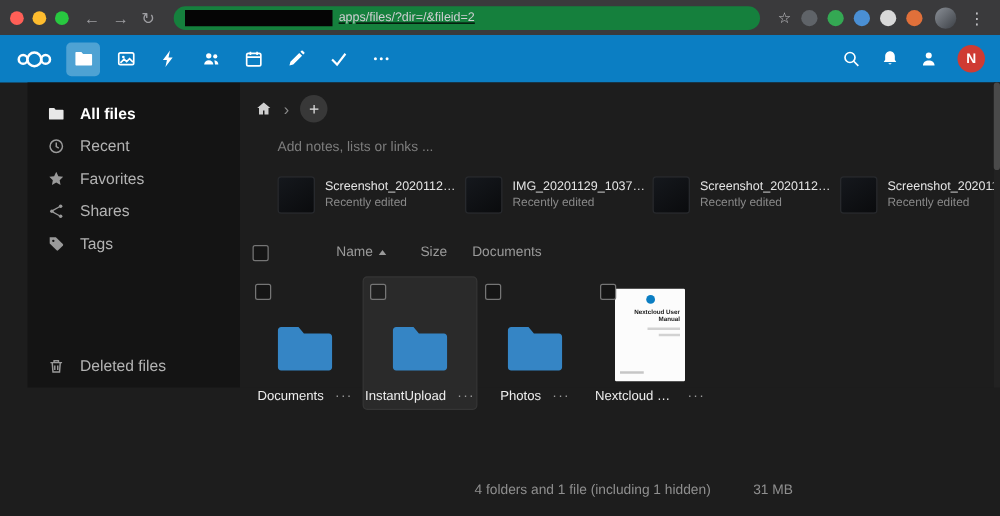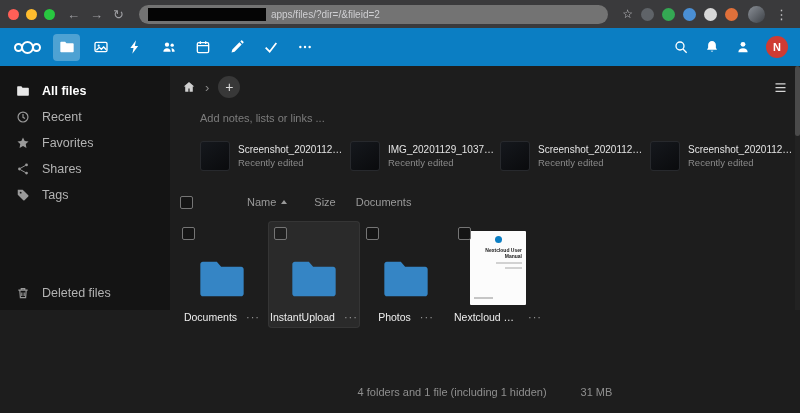--- a/index.html
+++ b/index.html
@@ -8,21 +8,21 @@
     width:800px; height:413px; overflow:hidden;
     background:#1d1d1d; font-family:"Liberation Sans", sans-serif;
     -webkit-font-smoothing:antialiased;
   }
 
   
   .browser { height:28px; background:#3a3a3c; display:flex; align-items:center; padding:0 8px; }
   .tl { width:11px; height:11px; border-radius:50%; margin-right:7px; flex-shrink:0; }
   .tl.red{background:#ff5f57}.tl.yel{background:#febc2e}.tl.grn{background:#28c840}
   .navbtn { color:#9e9ea2; font-size:13px; margin:0 5px; line-height:1; }
-  .addr { flex:1; height:19px; background:#737373; border-radius:10px; margin:0 10px; display:flex; align-items:center; padding:0 9px; overflow:hidden; }
+  .addr { flex:1; height:19px; background:#15803d; border-radius:10px; margin:0 10px; display:flex; align-items:center; padding:0 9px; overflow:hidden;text-decoration:underline; }
   .redact { width:118px; height:13px; background:#050505; margin-right:5px; flex-shrink:0; }
   .url { color:#cfcfd2; font-size:10px; white-space:nowrap; }
   .brright { display:flex; align-items:center; }
   .extglyph { font-size:12px; color:#c2c2c6; margin:0 4px; }
   .extdot { width:13px; height:13px; border-radius:50%; margin:0 4px; }
   .extdot.e1{background:#5f6368}.extdot.e2{background:#34a853}.extdot.e3{background:#4a8fd4}
   .extdot.e4{background:#d8d8d8}.extdot.e5{background:#e0703a}
   .bavatar { width:17px; height:17px; border-radius:50%; background:linear-gradient(135deg,#8a8f96,#3c4046); margin:0 6px; }
   .kebab { color:#c2c2c6; font-size:13px; margin:0 4px; }
 
@@ -34,21 +34,21 @@
   .logo .d2 { width:13px; height:13px; margin:0 -2px; z-index:1; background:#0b7ec3; }
   .apps { display:flex; align-items:center; gap:7px; }
   .appbtn { width:27px; height:27px; display:flex; align-items:center; justify-content:center; border-radius:4px; }
   .appbtn.active { background:rgba(255,255,255,.28); }
   .appbtn svg { width:16px; height:16px; display:block; }
   .hdr-right { margin-left:auto; display:flex; align-items:center; gap:15px; }
   .hdr-right svg { width:16px; height:16px; display:block; }
   .avatarN { width:22px; height:22px; border-radius:50%; background:#cf3b33; color:#fff; font-size:11px; font-weight:bold; display:flex; align-items:center; justify-content:center; }
 
   
-  .shell { display:flex; height:244px; position:relative; }
+  .shell { display:flex; height:244px; position:relative;padding-left:22px; }
 
   .sidebar { width:170px; background:#141414; position:relative; padding-top:12px; flex-shrink:0; }
   .sitem { height:26px; display:flex; align-items:center; padding-left:16px; gap:12px; color:#b3b3b3; font-size:12.5px; }
   .sitem svg { width:14px; height:14px; color:#9a9a9a; flex-shrink:0; }
   .sitem.active { color:#fff; font-weight:bold; }
   .sitem.active svg { color:#e8e8e8; }
   .sfooter { position:absolute; bottom:4px; left:0; right:16px; }
 
   .main { flex:1; background:#1d1d1d; position:relative; padding-top:6px; }
 

